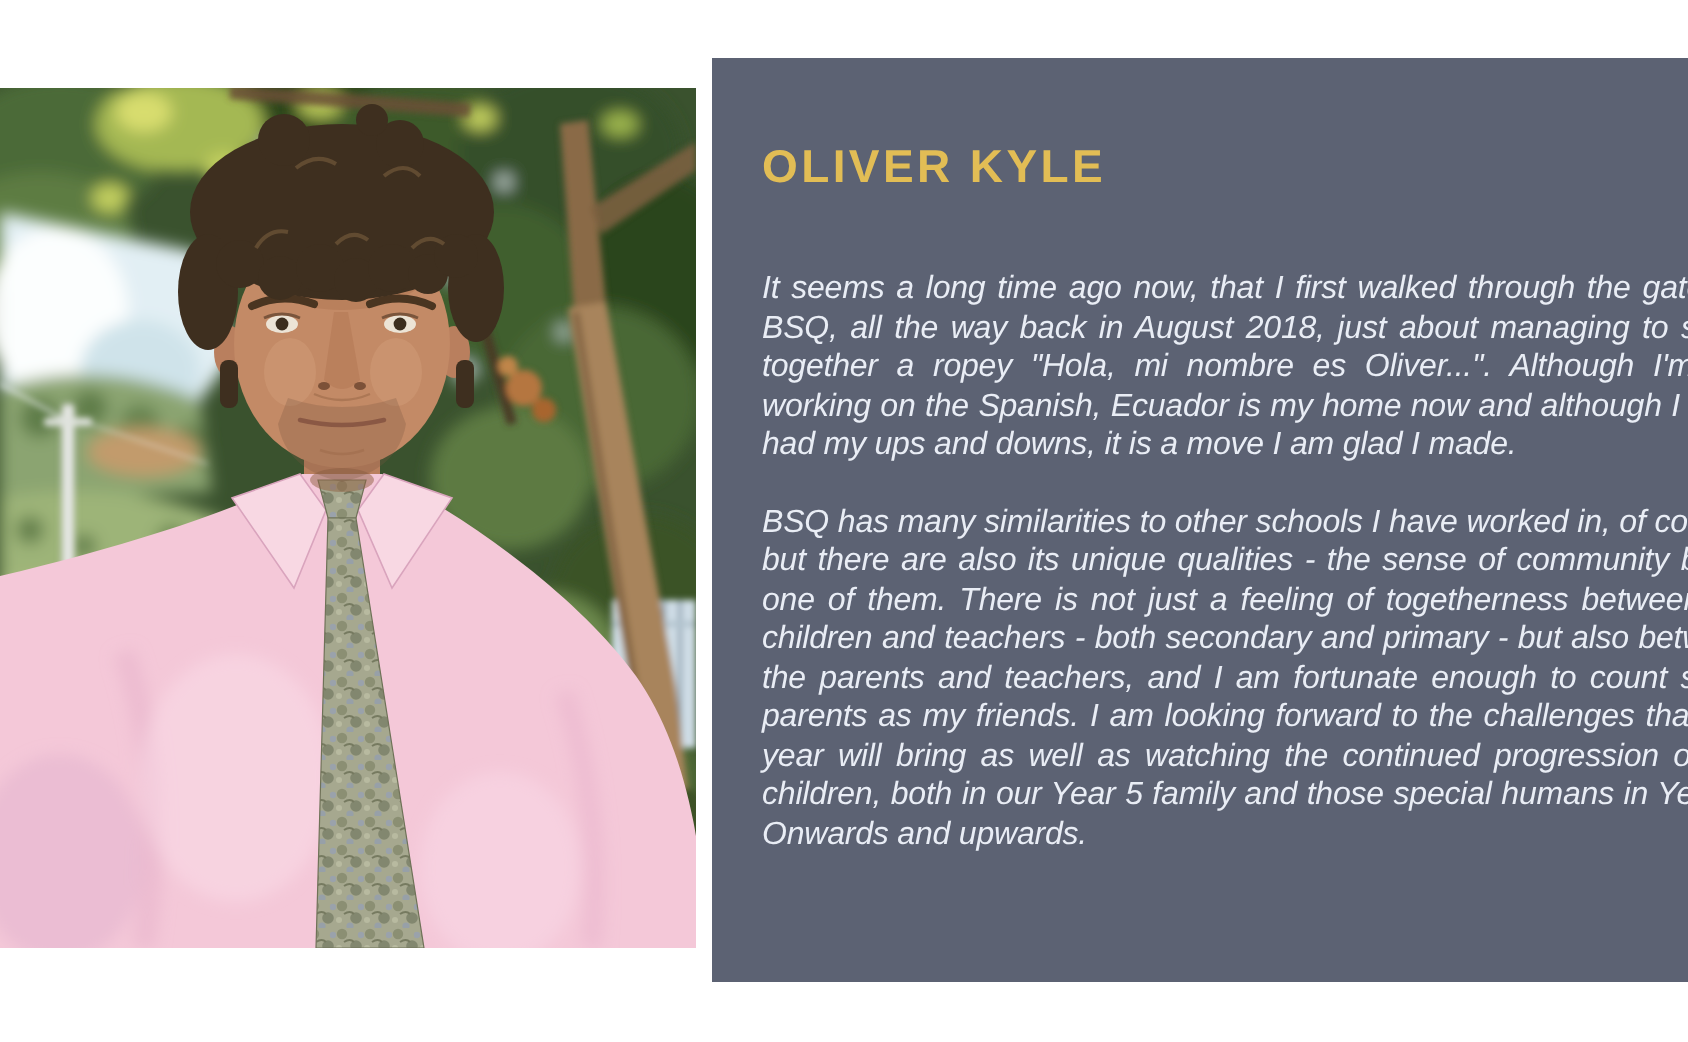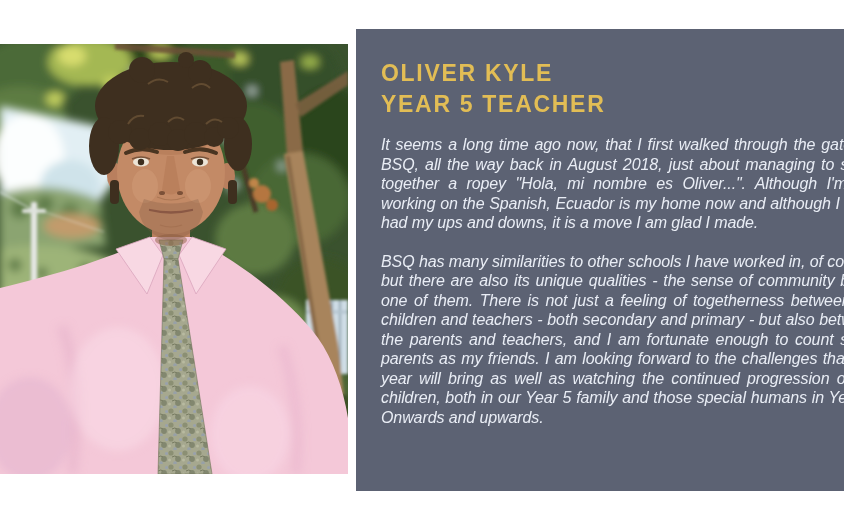--- a/index.html
+++ b/index.html
@@ -20,21 +20,21 @@
   .photo{
     position:absolute;left:0;top:44px;width:348px;height:430px;
     overflow:hidden;
   }
   .photo svg{display:block;width:100%;height:100%;}
   .panel{
     position:absolute;left:356px;top:29px;width:560px;height:462px;
     background:var(--panel-bg,#5c6273);
   }
   .heading{
-    position:absolute;left:25px;top:29px;
+    position:absolute;left:25px;top:39px;
     color:var(--heading-color,#e2bd55);
     font-weight:bold;
     font-size:23px;line-height:31px;
     letter-spacing:1.7px;
   }
   .bio{
     position:absolute;left:25px;top:106px;width:498px;
   }
   .bio p{
     margin:0 0 19px 0;
@@ -214,19 +214,18 @@
         <path d="M148,40 Q158,32 168,38"></path>
         <path d="M192,44 Q202,36 210,44"></path>
       </g>
     </g>
   </svg>
 </div>
 
 <div class="panel">
   <div class="heading">
     <div>OLIVER KYLE</div>
-    <div>YEAR 5 TEACHER</div>
   </div>
   <div class="bio">
     <p>It seems a long time ago now, that I first walked through the gates of BSQ, all the way back in August 2018, just about managing to string together a ropey "Hola, mi nombre es Oliver...". Although I'm still working on the Spanish, Ecuador is my home now and although I have had my ups and downs, it is a move I am glad I made.</p>
     <p>BSQ has many similarities to other schools I have worked in, of course, but there are also its unique qualities - the sense of community being one of them. There is not just a feeling of togetherness between the children and teachers - both secondary and primary - but also between the parents and teachers, and I am fortunate enough to count some parents as my friends. I am looking forward to the challenges that this year will bring as well as watching the continued progression of the children, both in our Year 5 family and those special humans in Year 6. Onwards and upwards.</p>
   </div>
 </div>
 
 </body></html>

